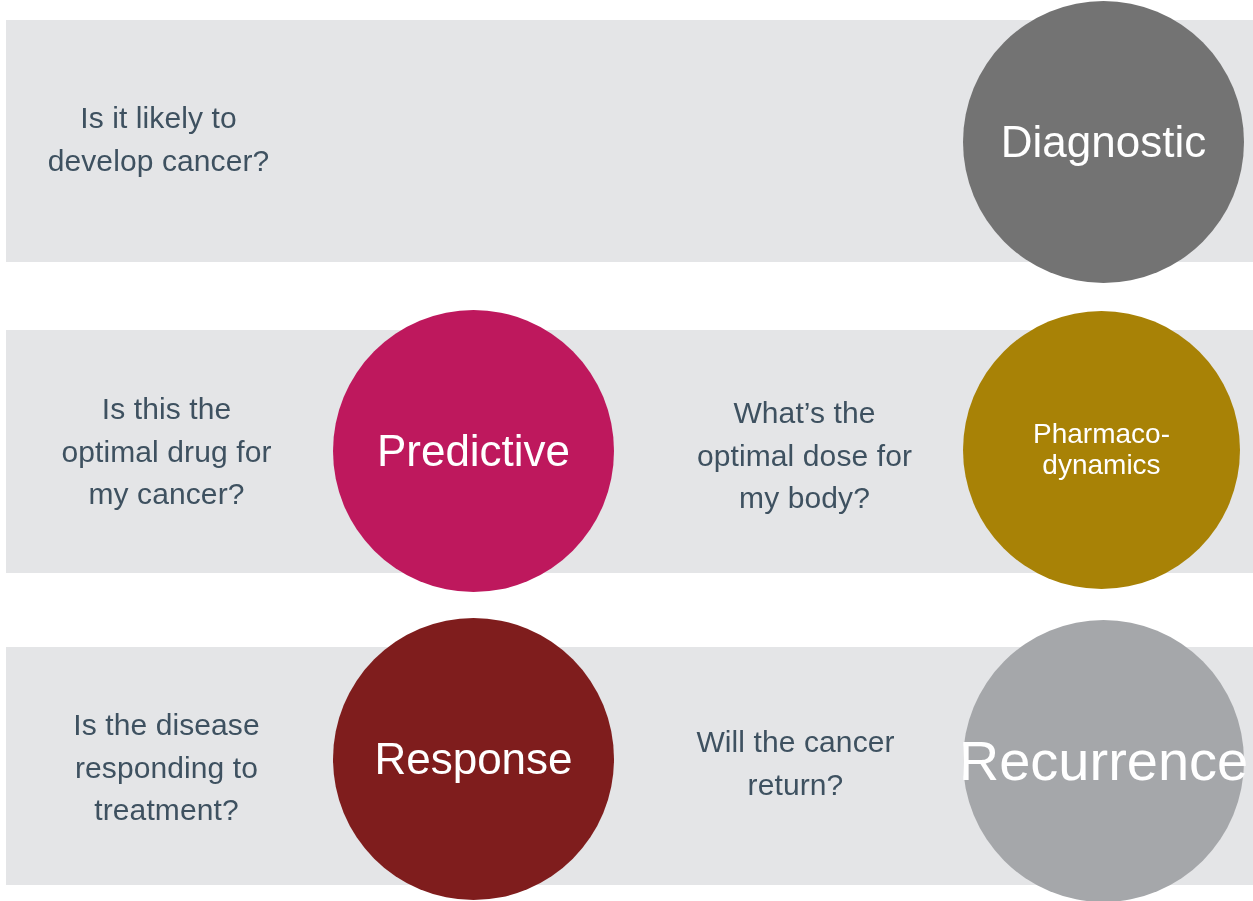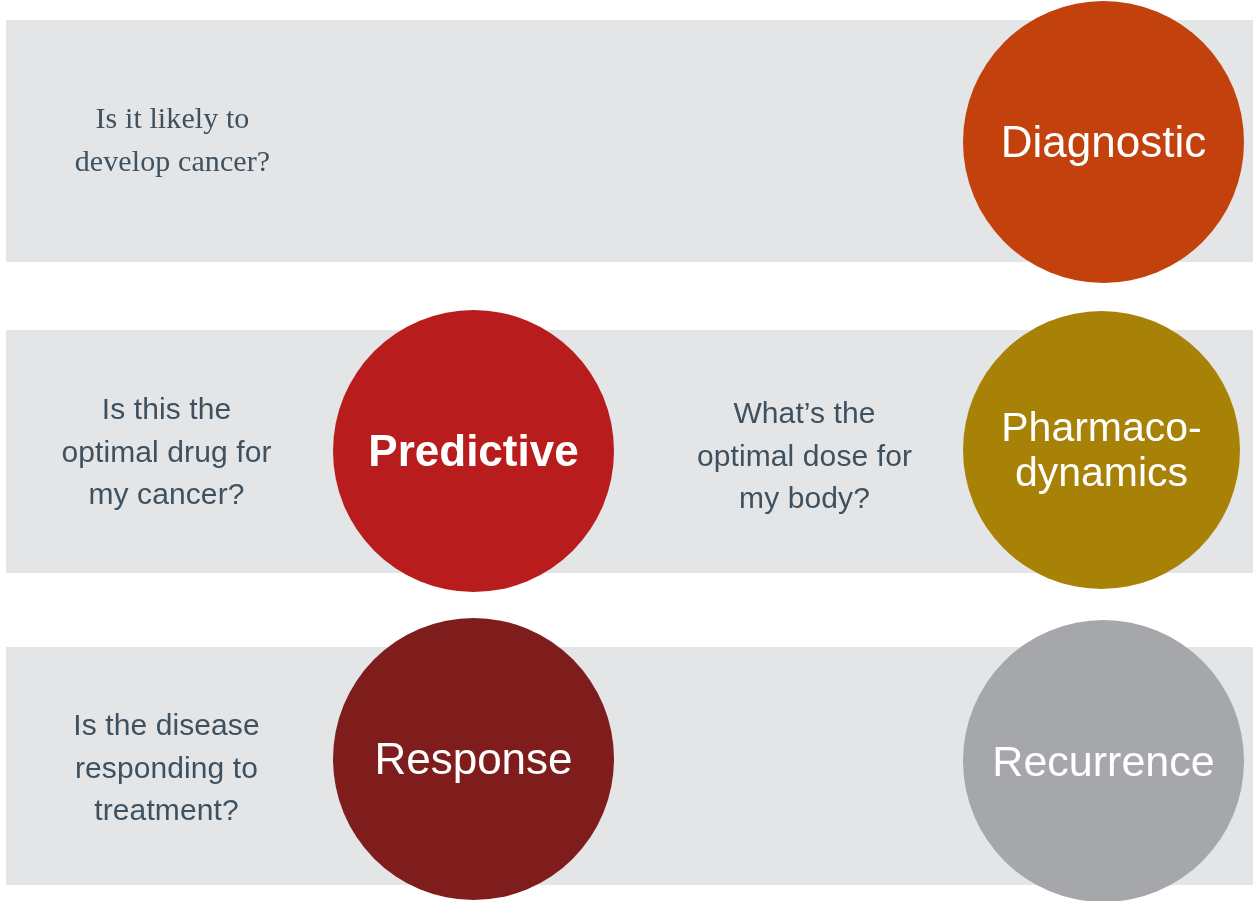--- a/index.html
+++ b/index.html
@@ -56,48 +56,48 @@
     font-size: 44px;
     line-height: 1.12;
     white-space: pre-line;
     overflow: visible;
   }
 
   
   .panel-r1c1 { left: 6px;   top: 20px;  width: 633px; height: 242px; }
   .panel-r1c2 { left: 634px; top: 20px;  width: 619px; height: 242px; }
 
-  .q-r1c1 { left: 20px;  top: 60px;  width: 305px; height: 160px; font-family: Liberation Serif, serif; }
+  .q-r1c1 { left: 6px;  top: 60px;  width: 305px; height: 160px; }
   .q-r1c2 { left: 648px; top: 68px;  width: 290px; height: 160px; }
 
   .b-r1c1 { left: 333px;  top: 1px;   width: 281px; height: 282px; background: #6ec6fa; }
-  .b-r1c2 { left: 963px;  top: 1px;   width: 281px; height: 282px; background: #c2410c; }
+  .b-r1c2 { left: 963px;  top: 1px;   width: 281px; height: 282px; background: #737373; }
 
   
   .panel-r2c1 { left: 6px;   top: 330px; width: 633px; height: 243px; }
   .panel-r2c2 { left: 634px; top: 330px; width: 619px; height: 243px; }
 
   .q-r2c1 { left: 14px;  top: 372px; width: 305px; height: 160px; }
   .q-r2c2 { left: 657px; top: 376px; width: 295px; height: 160px; }
 
-  .b-r2c1 { left: 333px;  top: 310px; width: 281px; height: 282px; background: #b91c1c; font-weight: bold; }
+  .b-r2c1 { left: 333px;  top: 310px; width: 281px; height: 282px; background: #be185d; }
   .b-r2c2 { left: 963px;  top: 311px; width: 277px; height: 278px; background: #a88206; }
 
   
   .panel-r3c1 { left: 6px;   top: 647px; width: 633px; height: 238px; }
   .panel-r3c2 { left: 634px; top: 647px; width: 619px; height: 238px; }
 
   .q-r3c1 { left: 14px;  top: 688px; width: 305px; height: 160px; }
   .q-r3c2 { left: 648px; top: 706px; width: 295px; height: 115px; }
 
   .b-r3c1 { left: 333px;  top: 618px; width: 281px; height: 282px; background: #7f1d1d; }
   .b-r3c2 { left: 963px;  top: 620px; width: 281px; height: 282px; background: #a5a7aa; }
 
-  .bubble-pharmaco { font-size: 41px; line-height: 1.1; }
-  .bubble-recurrence { font-size: 43px; }
+  .bubble-pharmaco { font-size: 28px; line-height: 1.1; }
+  .bubble-recurrence { font-size: 56px; }
 </style>
 </head>
 <body>
 
 <div id="board">
 
   <div class="panel panel-r1c1"></div>
   <div class="panel panel-r1c2"></div>
 
   <div class="question q-r1c1">Is it likely to
@@ -128,17 +128,19 @@
   <div class="panel panel-r3c1"></div>
   <div class="panel panel-r3c2"></div>
 
   <div class="question q-r3c1">Is the disease
 responding to
 treatment?</div>
   <div class="bubble b-r3c1">
     <span>Response</span>
   </div>
 
+  <div class="question q-r3c2">Will the cancer
+return?</div>
   <div class="bubble b-r3c2 bubble-recurrence">
     <span>Recurrence</span>
   </div>
 
 </div>
 
 </body></html>

